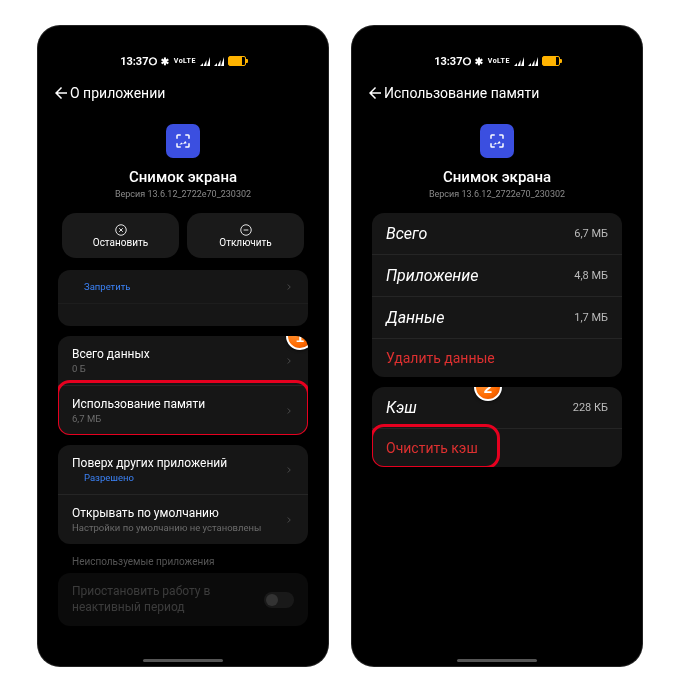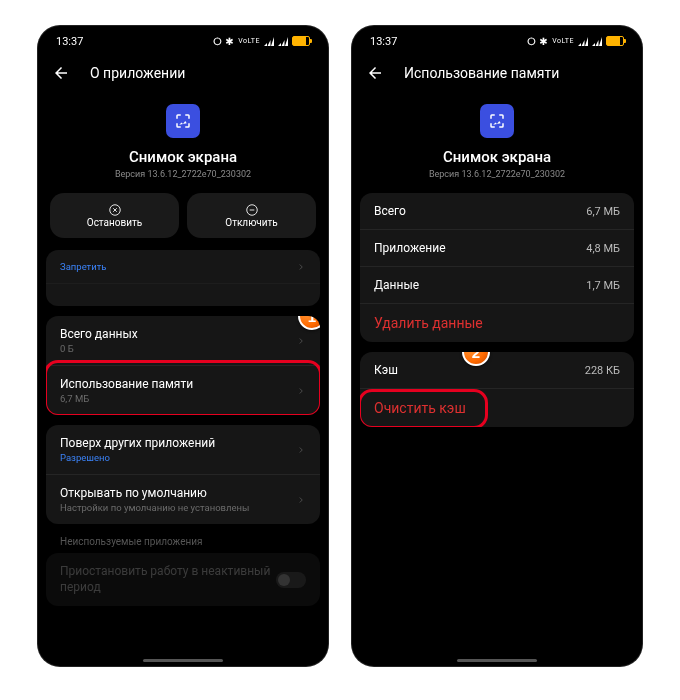--- a/index.html
+++ b/index.html
@@ -20,39 +20,40 @@
       overflow: hidden;
       position: relative;
       color: #fff;
       display: flex;
       flex-direction: column;
       box-shadow: 0 0 0 1px #222;
     }
     .status-bar {
       height: 30px;
       display: flex;
-      justify-content: space-between;
+      justify-content: center;
       align-items: center;
       padding: 0 18px;
       font-size: 11px;
-      font-weight: 400;
+      font-weight: 700;
+      margin-top: 20px;
     }
     .status-icons { display: flex; align-items: center; gap: 4px; font-size: 10px; letter-spacing: 0.5px; }
     .bat { display:inline-block; width:18px; height:10px; border:1px solid #ffb300; border-radius:2px; position:relative; }
     .bat::after { content:""; position:absolute; right:-3px; top:2px; width:2px; height:4px; background:#ffb300; border-radius:0 1px 1px 0;}
     .bat i { display:block; height:100%; width:80%; background:#ffb300; }
     .header {
       display: flex;
       align-items: center;
       padding: 8px 14px 14px;
-      gap: 20px;
+      gap: 0;
     }
     .back-arrow { width: 18px; height: 18px; display:flex; align-items:center; }
     .header-title { font-size: 14px; font-weight: 400; }
-    .content { flex: 1; overflow: hidden; padding: 0 8px; }
+    .content { flex: 1; overflow: hidden; padding: 0 20px; }
     .app-hero { text-align: center; padding: 8px 0 14px; }
     .app-icon {
       width: 34px; height: 34px; background: #3b4fe0;
       border-radius: 7px; margin: 0 auto 10px;
       display:flex; align-items:center; justify-content:center;
     }
     .app-icon svg { width: 18px; height: 18px; }
     .app-name { font-size: 15px; font-weight: 500; margin-bottom: 3px; }
     .app-version { font-size: 9px; color: #8a8a8a; }
     .btn-row { display: flex; gap: 8px; padding: 0 4px 12px; }
@@ -65,42 +66,42 @@
     .card { background: #161616; border-radius: 12px; margin-bottom: 10px; overflow: hidden; }
     .row {
       padding: 11px 14px;
       display: flex; justify-content: space-between; align-items: center;
       position: relative;
     }
     .row + .row { border-top: 1px solid #252525; }
     .row-left { display:flex; flex-direction:column; gap:2px; flex:1; }
     .row-title { font-size: 12px; }
     .row-sub { font-size: 9.5px; }
-    .sub-blue { color: #3b82f6; }
+    .sub-blue { color: #3b82f6; margin-left: 12px; }
     .sub-gray { color: #6b6b6b; }
     .row-value { font-size: 11px; color: #bbb; }
     .chevr { width: 10px; color: #555; margin-left: 8px; }
     .section-label { font-size: 10px; color: #555; padding: 2px 14px 6px; }
     .toggle { width: 30px; height: 16px; background: #333; border-radius: 8px; position: relative; }
     .toggle::after { content:""; position:absolute; width:12px; height:12px; background:#666; border-radius:50%; top:2px; left:2px; }
     .dimmed { opacity: 0.5; }
     .highlight-box {
       position: absolute; border: 3px solid #e6001f; border-radius: 14px;
       pointer-events: none; z-index: 5;
     }
     .badge {
       position: absolute; width: 28px; height: 28px; border-radius: 50%;
       background: radial-gradient(circle at 30% 30%, #ff9a3c, #ff6a00 60%, #c94800);
       border: 2px solid #fff; box-shadow: 0 1px 3px rgba(0,0,0,.5);
       display:flex; align-items:center; justify-content:center;
       color:#fff; font-weight:700; font-size:15px; z-index:6;
       font-family: Arial, sans-serif;
     }
     .home-ind { position:absolute; bottom:4px; left:50%; transform:translateX(-50%); width:80px; height:3px; background:#555; border-radius:2px; }
-    .single-title { font-size:12px; }
+    .single-title { font-size:16px;font-style:italic; }
     .action-red { color:#dd3030; font-size:14px; }
   </style>
 </head>
 <body>
 
 <div class="phone">
   <div class="status-bar">
     <span>13:37</span>
     <span class="status-icons">
       <span>ⵔ ✱ </span>

